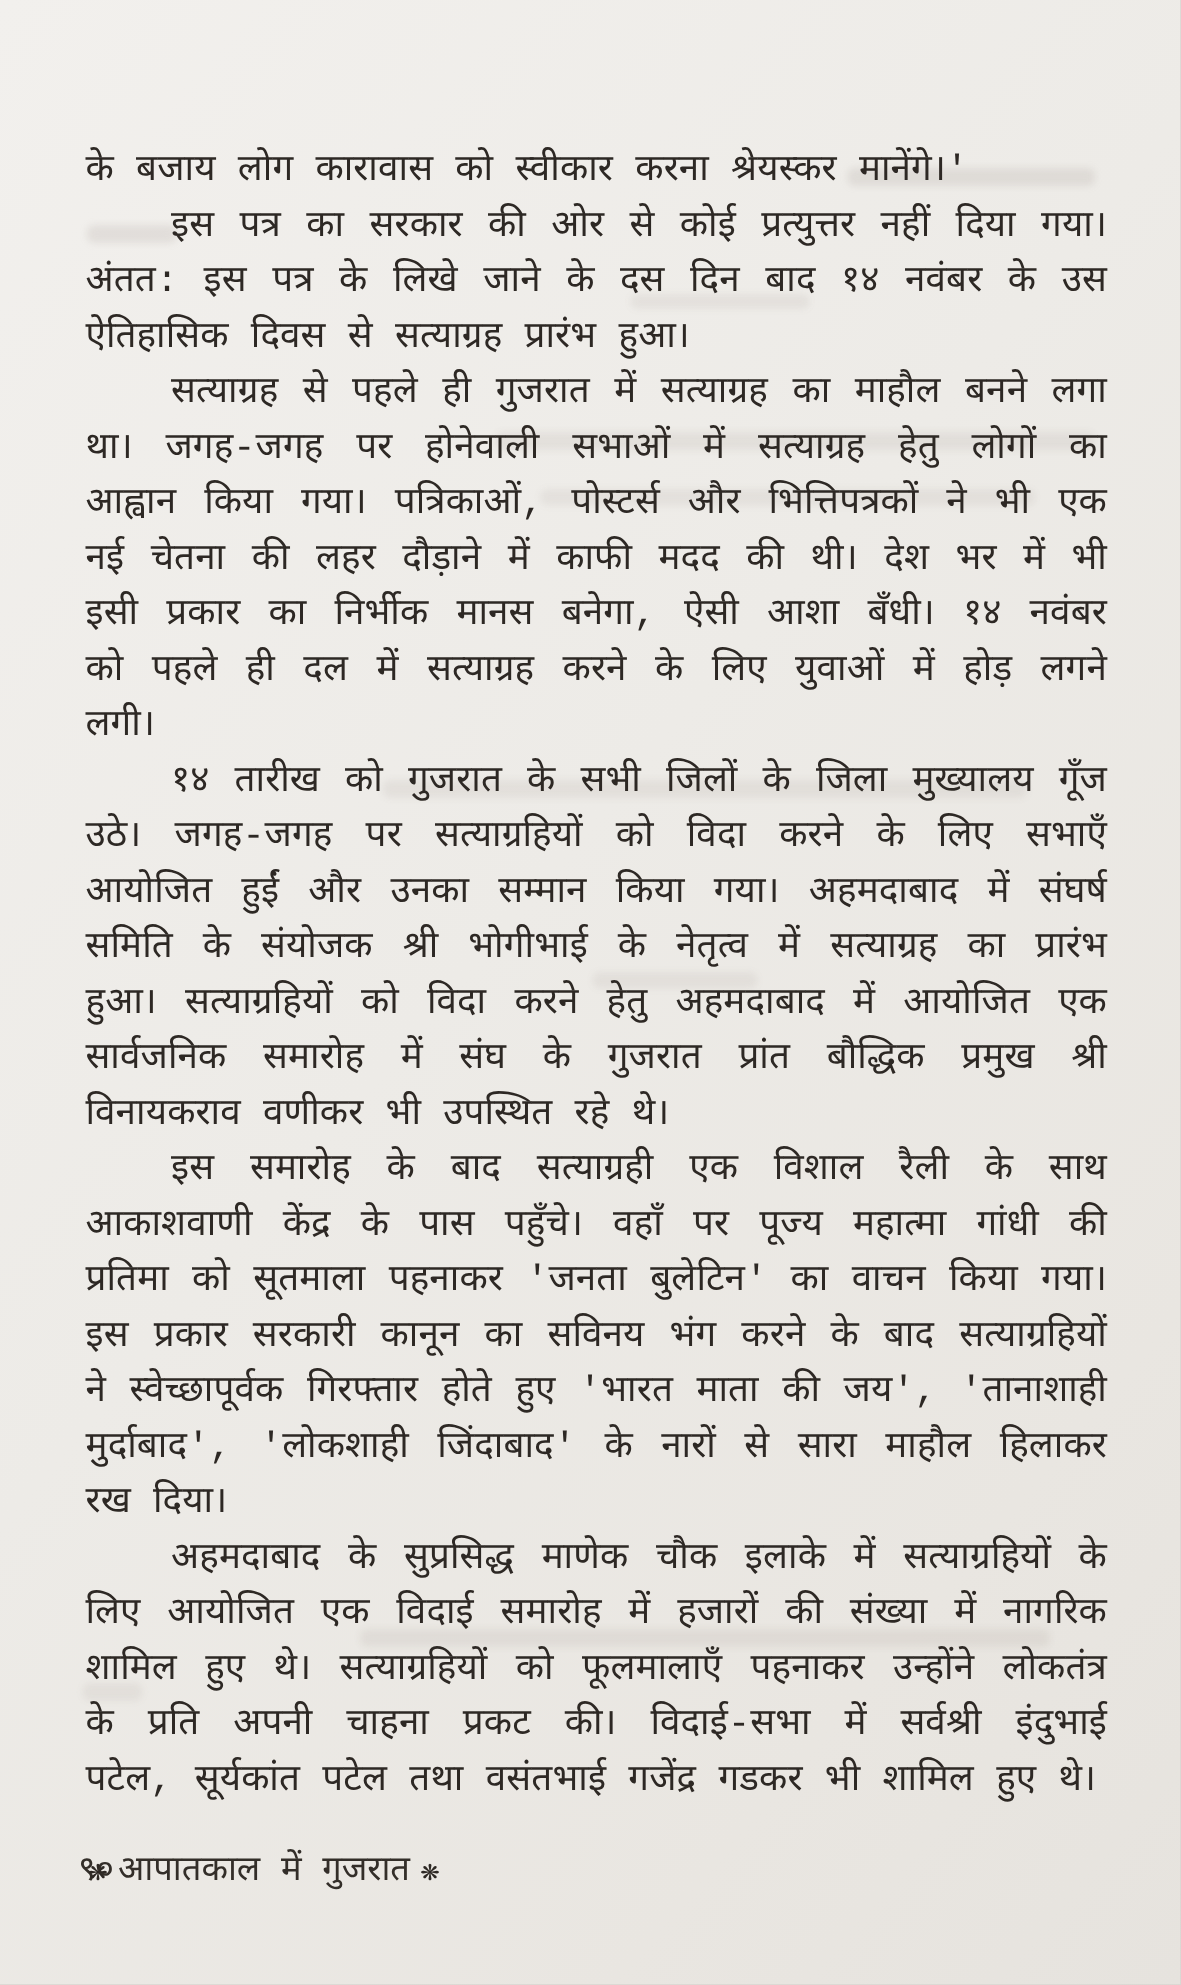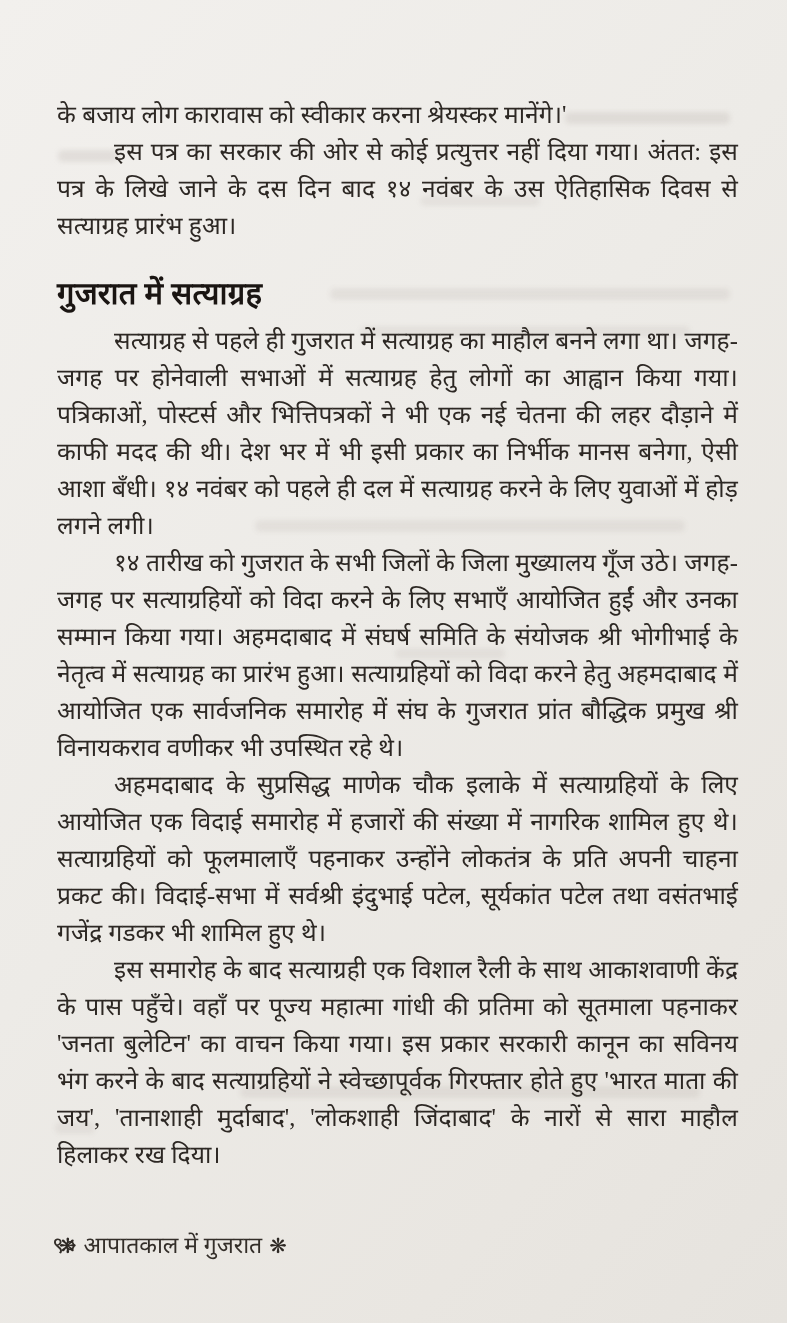--- a/index.html
+++ b/index.html
@@ -7,21 +7,21 @@
     padding: 0;
     background: #d8d5d0;
   }
   .page {
     position: relative;
     width: 787px;
     height: 1323px;
     margin: 0 auto;
     background: linear-gradient(130deg, #f2f0ed 0%, #edebe7 45%, #e9e6e1 80%, #e6e3de 100%);
     overflow: hidden;
-    font-family: Liberation Serif, serif;
+    font-family: Liberation Mono, monospace;
     color: #2d2824;
   }
   
   .bleed {
     position: absolute;
     filter: blur(2.5px);
     background: rgba(148, 138, 128, 0.16);
     border-radius: 5px;
     pointer-events: none;
   }
@@ -100,29 +100,28 @@
   <div class="bleed b6"></div>
   <div class="bleed b7"></div>
   <div class="bleed b8"></div>
   <div class="bleed b9"></div>
 
   <main class="text-col">
     <p>के बजाय लोग कारावास को स्वीकार करना श्रेयस्कर मानेंगे।'</p>
 
     <p class="indent">इस पत्र का सरकार की ओर से कोई प्रत्युत्तर नहीं दिया गया। अंतत: इस पत्र के लिखे जाने के दस दिन बाद १४ नवंबर के उस ऐतिहासिक दिवस से सत्याग्रह प्रारंभ हुआ।</p>
 
-    <h2 class="section-heading">गुजरात में सत्याग्रह</h2>
 
     <p class="indent">सत्याग्रह से पहले ही गुजरात में सत्याग्रह का माहौल बनने लगा था। जगह-जगह पर होनेवाली सभाओं में सत्याग्रह हेतु लोगों का आह्वान किया गया। पत्रिकाओं, पोस्टर्स और भित्तिपत्रकों ने भी एक नई चेतना की लहर दौड़ाने में काफी मदद की थी। देश भर में भी इसी प्रकार का निर्भीक मानस बनेगा, ऐसी आशा बँधी। १४ नवंबर को पहले ही दल में सत्याग्रह करने के लिए युवाओं में होड़ लगने लगी।</p>
 
     <p class="indent">१४ तारीख को गुजरात के सभी जिलों के जिला मुख्यालय गूँज उठे। जगह-जगह पर सत्याग्रहियों को विदा करने के लिए सभाएँ आयोजित हुईं और उनका सम्मान किया गया। अहमदाबाद में संघर्ष समिति के संयोजक श्री भोगीभाई के नेतृत्व में सत्याग्रह का प्रारंभ हुआ। सत्याग्रहियों को विदा करने हेतु अहमदाबाद में आयोजित एक सार्वजनिक समारोह में संघ के गुजरात प्रांत बौद्धिक प्रमुख श्री विनायकराव वणीकर भी उपस्थित रहे थे।</p>
 
+    <p class="indent">इस समारोह के बाद सत्याग्रही एक विशाल रैली के साथ आकाशवाणी केंद्र के पास पहुँचे। वहाँ पर पूज्य महात्मा गांधी की प्रतिमा को सूतमाला पहनाकर 'जनता बुलेटिन' का वाचन किया गया। इस प्रकार सरकारी कानून का सविनय भंग करने के बाद सत्याग्रहियों ने स्वेच्छापूर्वक गिरफ्तार होते हुए 'भारत माता की जय', 'तानाशाही मुर्दाबाद', 'लोकशाही जिंदाबाद' के नारों से सारा माहौल हिलाकर रख दिया।</p>
+
     <p class="indent">अहमदाबाद के सुप्रसिद्ध माणेक चौक इलाके में सत्याग्रहियों के लिए आयोजित एक विदाई समारोह में हजारों की संख्या में नागरिक शामिल हुए थे। सत्याग्रहियों को फूलमालाएँ पहनाकर उन्होंने लोकतंत्र के प्रति अपनी चाहना प्रकट की। विदाई-सभा में सर्वश्री इंदुभाई पटेल, सूर्यकांत पटेल तथा वसंतभाई गजेंद्र गडकर भी शामिल हुए थे।</p>
-
-    <p class="indent">इस समारोह के बाद सत्याग्रही एक विशाल रैली के साथ आकाशवाणी केंद्र के पास पहुँचे। वहाँ पर पूज्य महात्मा गांधी की प्रतिमा को सूतमाला पहनाकर 'जनता बुलेटिन' का वाचन किया गया। इस प्रकार सरकारी कानून का सविनय भंग करने के बाद सत्याग्रहियों ने स्वेच्छापूर्वक गिरफ्तार होते हुए 'भारत माता की जय', 'तानाशाही मुर्दाबाद', 'लोकशाही जिंदाबाद' के नारों से सारा माहौल हिलाकर रख दिया।</p>
 
   </main>
 
   <footer class="footer">
     <span class="page-number">९०</span>
     <span class="running-title">
       <span class="ornament">❋</span><span>आपातकाल में गुजरात</span><span class="ornament">❋</span>
     </span>
   </footer>
 

